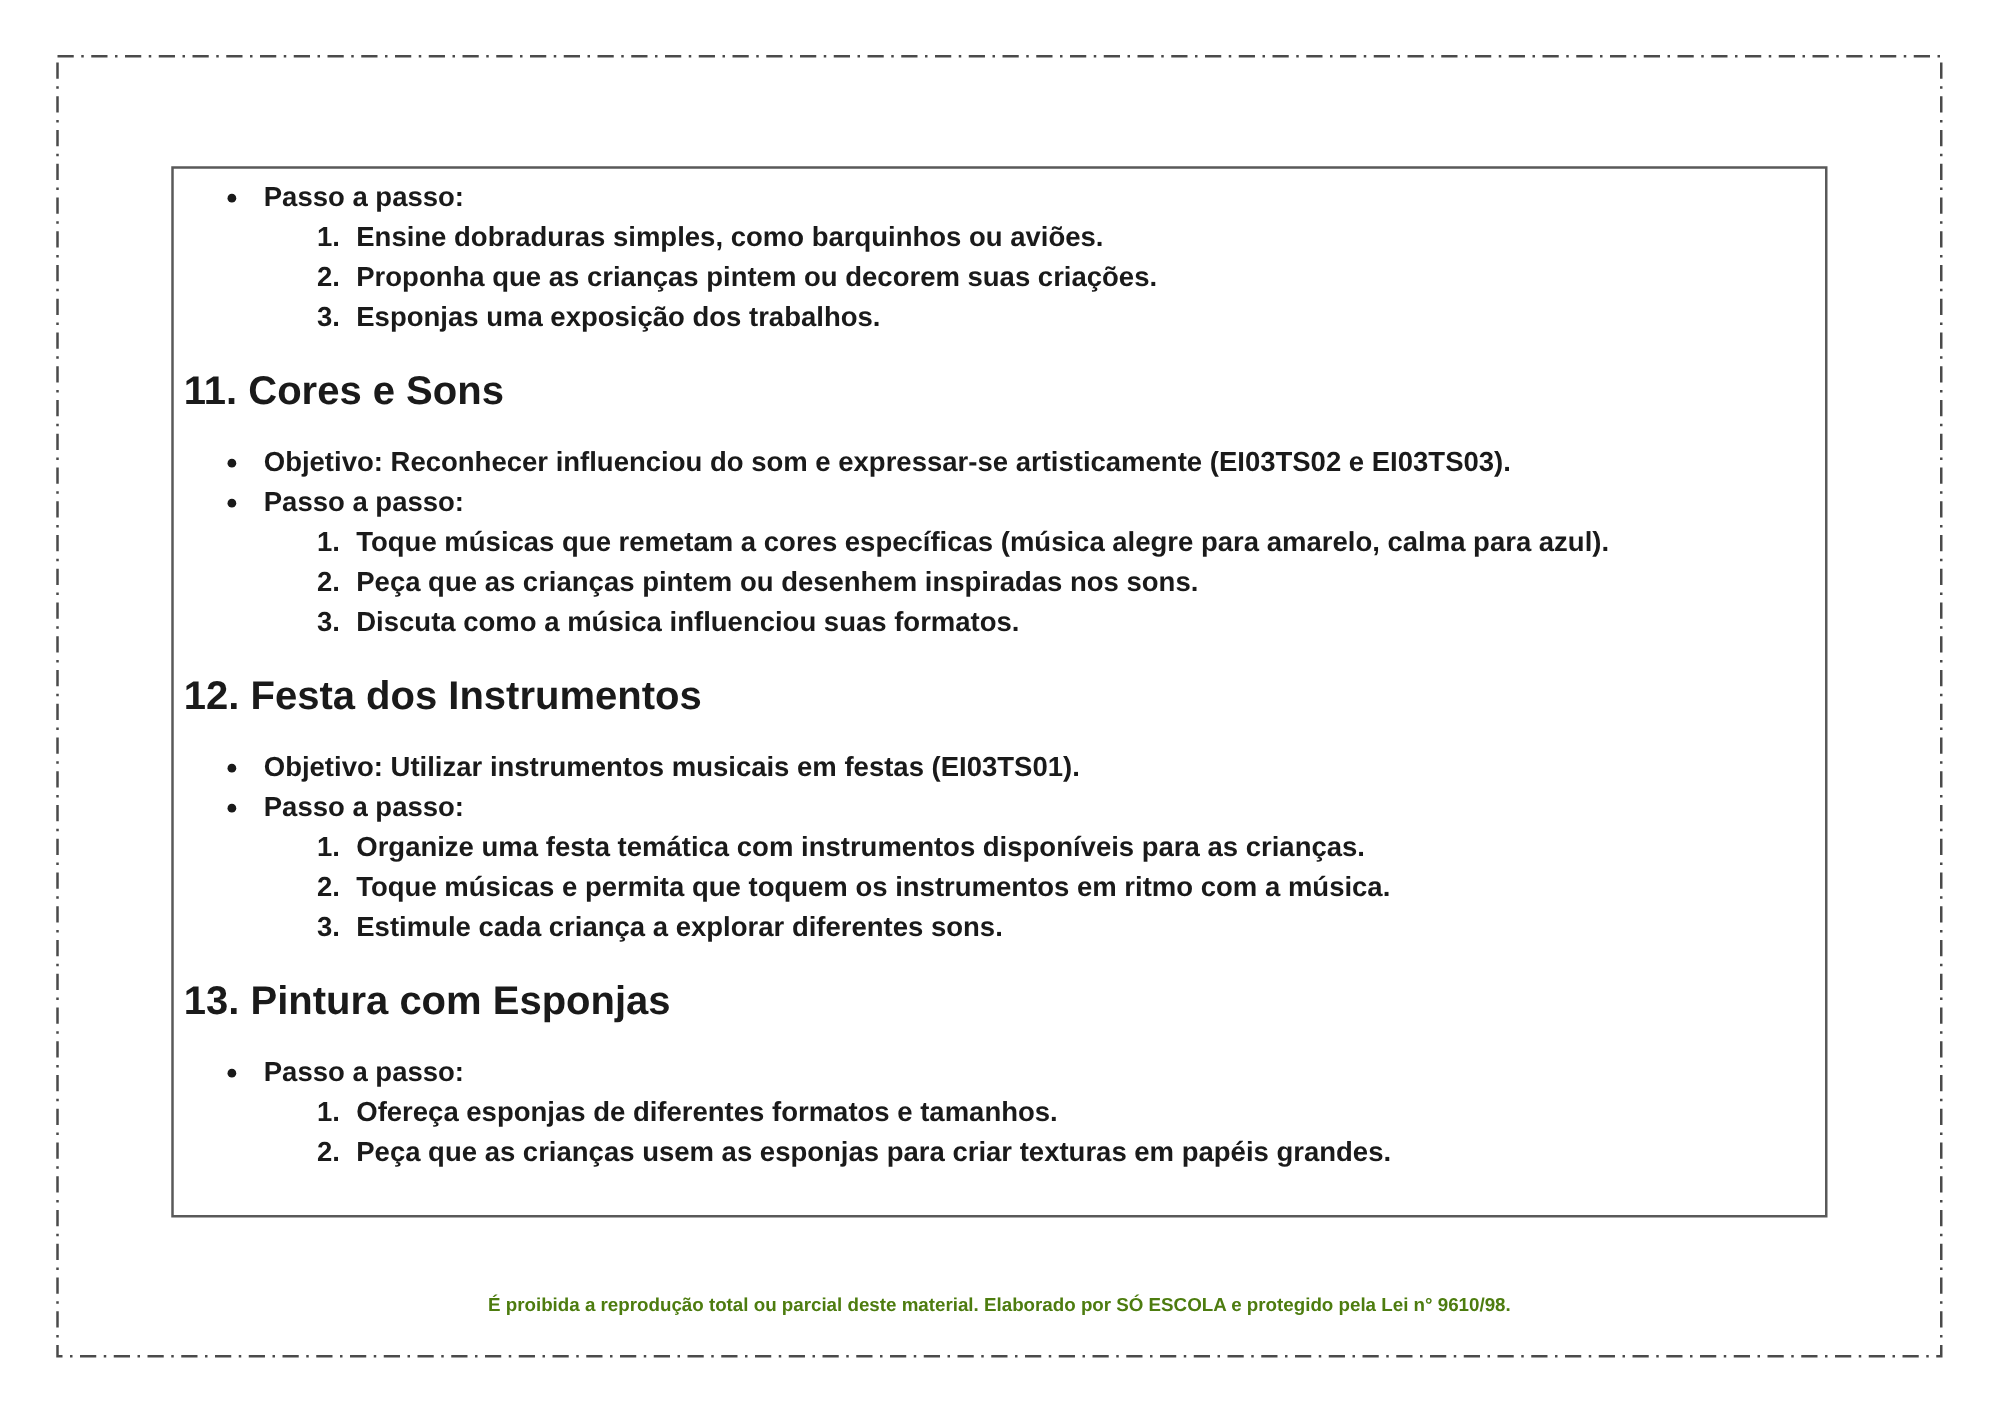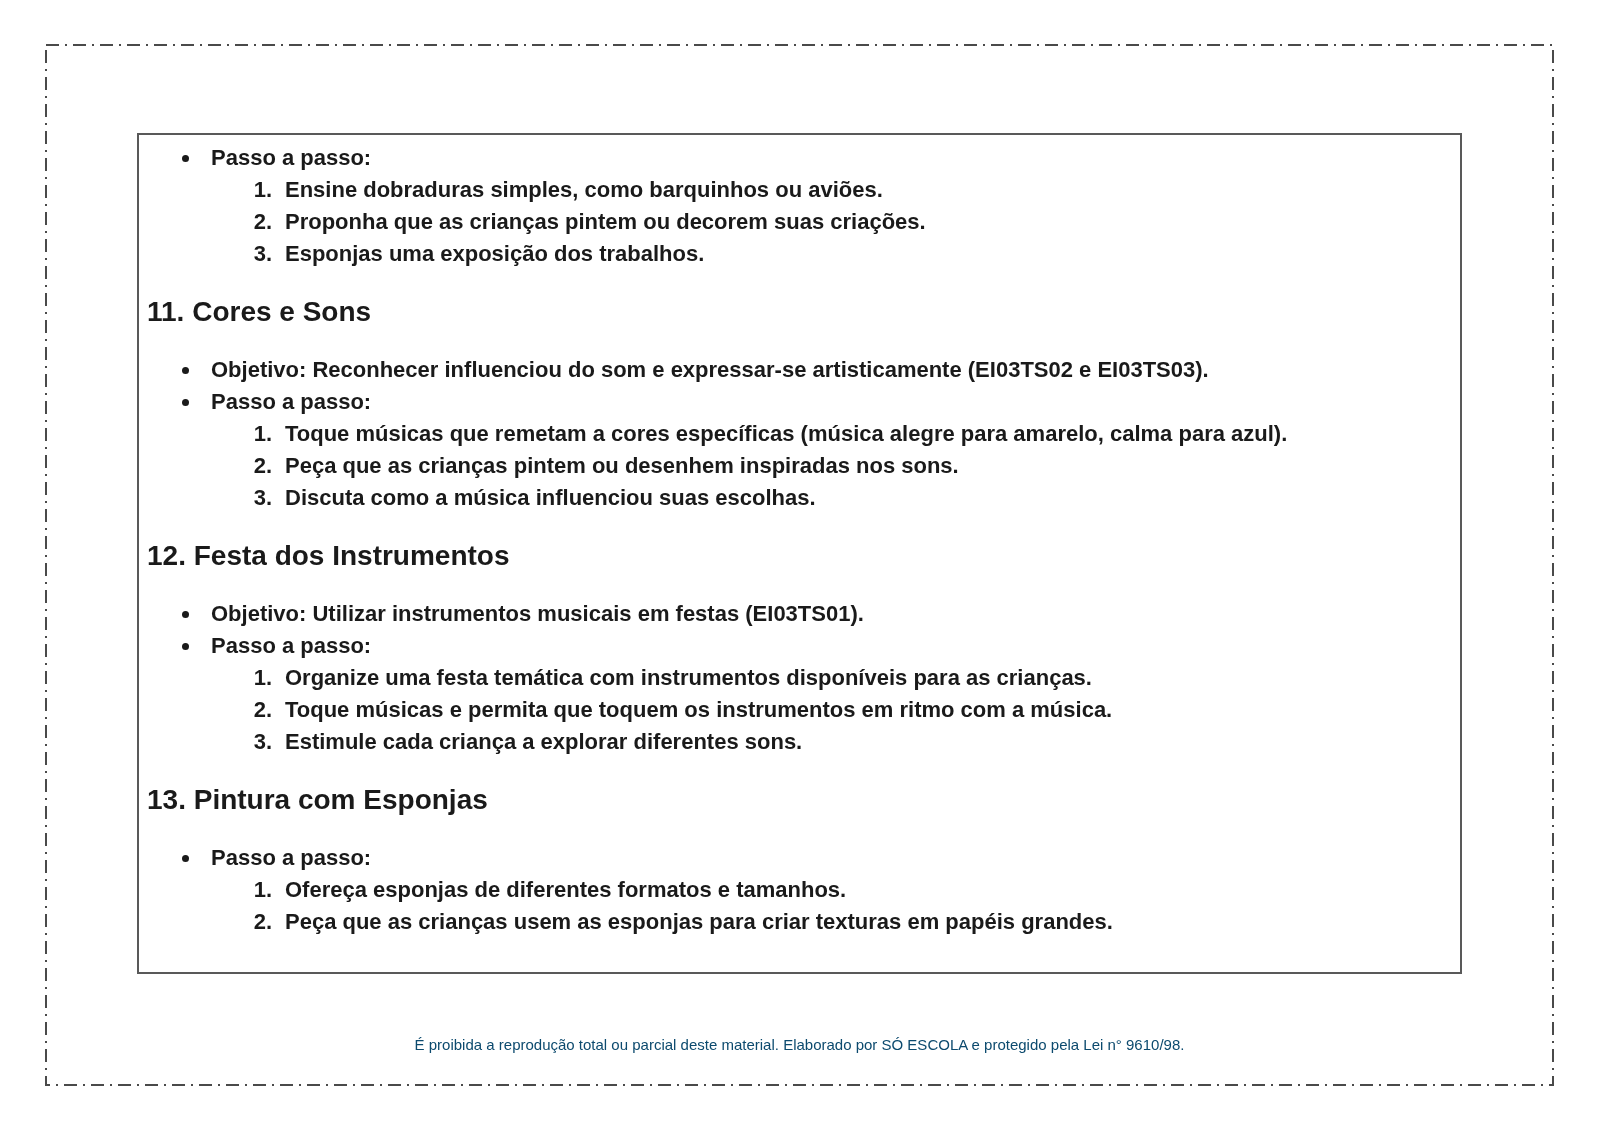--- a/index.html
+++ b/index.html
@@ -26,21 +26,21 @@
     box-sizing: border-box;
     border: 2px solid #595959;
     background: #ffffff;
     padding: 7px 24px 0 8px;
     font-size: 22px;
     font-weight: 700;
     line-height: 32px;
     overflow: hidden;
   }
   .sec-title {
-    font-size: 28px;
+    font-size: 32px;
     font-weight: 700;
     line-height: 32px;
     margin: 26px 0;
   }
   .bullet-row {
     display: flex;
     padding-left: 35px;
     text-align: right;
   }
   .dot {
@@ -65,22 +65,22 @@
     font-weight: 700;
   }
   .footer-note {
     position: absolute;
     left: 46px;
     width: 1507px;
     top: 1035px;
     text-align: center;
     font-size: 15px;
     line-height: 20px;
-    font-weight: 400;
-    color: #0c4a6e;
+    font-weight: 700;
+    color: #4d7c0f;
   }
 </style>
 </head>
 <body>
 
 <div class="page">
 
   <svg class="outer-border" width="1600" height="1131" viewBox="0 0 1600 1131" aria-hidden="true">
     <rect x="46" y="45" width="1507" height="1040" fill="none" stroke="#4a4a4a" stroke-width="2" stroke-dasharray="13 6 2 6"></rect>
   </svg>
@@ -113,21 +113,21 @@
       <span>Passo a passo:</span>
     </div>
     <div class="olist">
       <div class="oli">
         <span>Toque músicas que remetam a cores específicas (música alegre para amarelo, calma para azul).</span>
       </div>
       <div class="oli">
         <span>Peça que as crianças pintem ou desenhem inspiradas nos sons.</span>
       </div>
       <div class="oli">
-        <span>Discuta como a música influenciou suas escolhas.</span>
+        <span>Discuta como a música influenciou suas formatos.</span>
       </div>
     </div>
 
     <div class="sec-title">12. Festa dos Instrumentos</div>
     <div class="bullet-row">
       <span class="dot"></span>
       <span>Objetivo: Utilizar instrumentos musicais em festas (EI03TS01).</span>
     </div>
     <div class="bullet-row">
       <span class="dot"></span>

